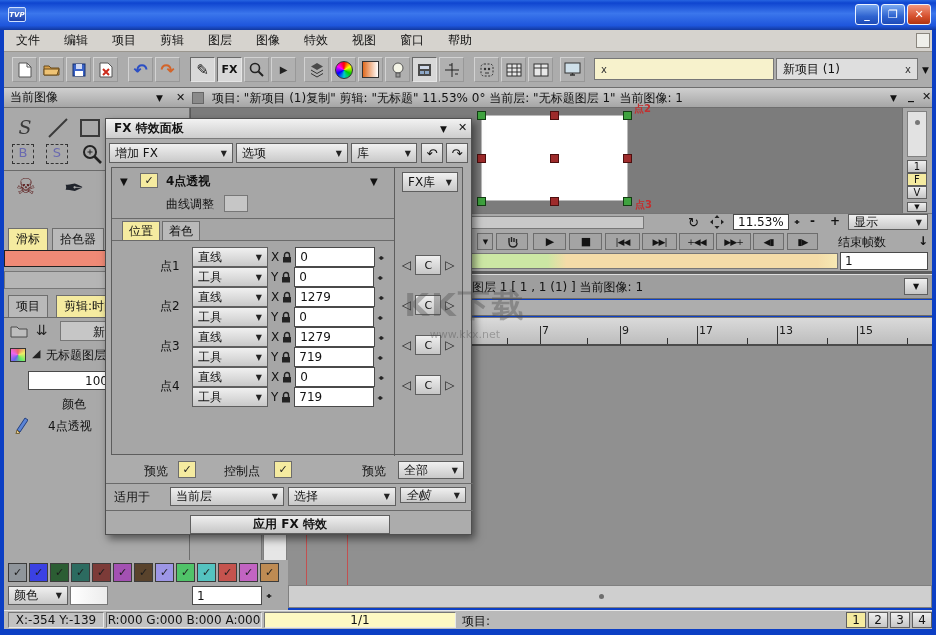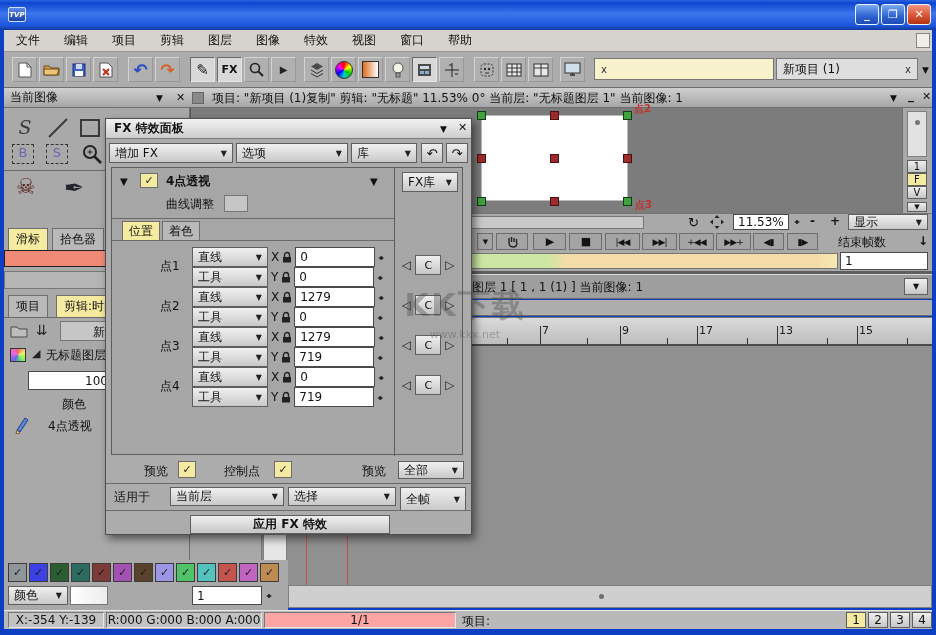--- a/index.html
+++ b/index.html
@@ -473,21 +473,21 @@
     <span class="t spin" style="left:262px;top:31px;">◂▸</span>
   </div>
 
   <div class="t statusbar">
     <div class="t statbox" style="left:4px;top:1px;width:96px;height:16px;">
         <span>X:-354  Y:-139</span>
       </div>
     <div class="t statbox" style="left:102px;top:1px;width:156px;height:16px;">
         <span>R:000 G:000 B:000 A:000</span>
       </div>
-    <div class="t statbox" style="left:260px;top:1px;width:192px;height:16px;background:#fca5a5;">
+    <div class="t statbox" style="left:260px;top:1px;width:192px;height:16px;background:#fef9c3;">
         <span>1/1</span>
       </div>
     <span class="t lbl" style="left:458px;top:2px;">项目:</span>
     <div class="t b3 ylw" style="left:842px;top:1px;width:20px;height:16px;background:#F5EBA0;">
         <span>1</span>
       </div>
     <div class="t b3" style="left:864px;top:1px;width:20px;height:16px;">
         <span>2</span>
       </div>
     <div class="t b3" style="left:886px;top:1px;width:20px;height:16px;">
@@ -732,21 +732,21 @@
 
     <span class="inner lbl" style="left:8px;top:370px;">适用于</span>
     <div class="inner dd" style="left:64px;top:368px;width:114px;height:19px;">
         <span>当前层</span>
         <span class="car">▼</span>
       </div>
     <div class="inner dd" style="left:182px;top:368px;width:108px;height:19px;">
         <span>选择</span>
         <span class="car">▼</span>
       </div>
-    <div class="inner dd" style="left:294px;top:368px;width:66px;height:24px;">
+    <div class="inner dd" style="left:294px;top:368px;width:66px;height:16px;font-style:italic;">
         <span>全帧</span>
         <span class="car">▼</span>
       </div>
     <div class="inner groove" style="left:0;top:391px;width:367px;"></div>
     <div class="inner b3" style="left:84px;top:396px;width:200px;height:19px;font-weight:bold;">
         <span>应用 FX 特效</span>
       </div>
   </div>
 
   <div class="t wm" style="left:380px;top:284px;width:170px;">

